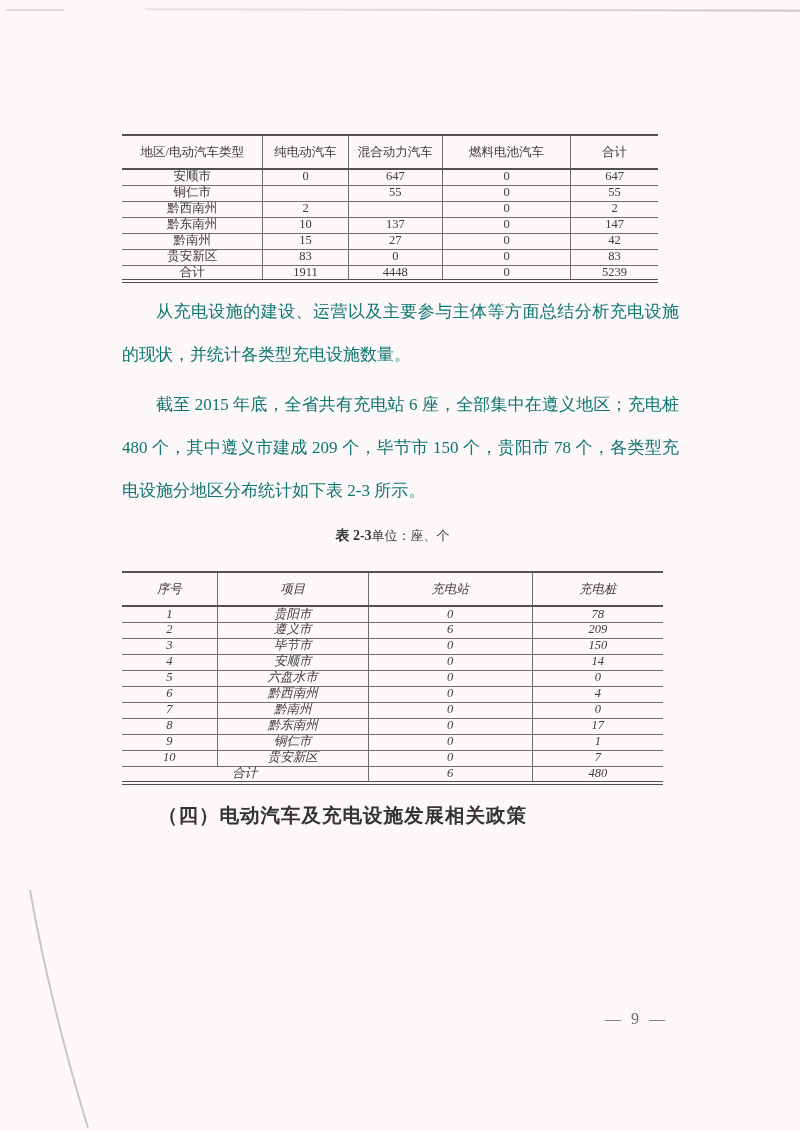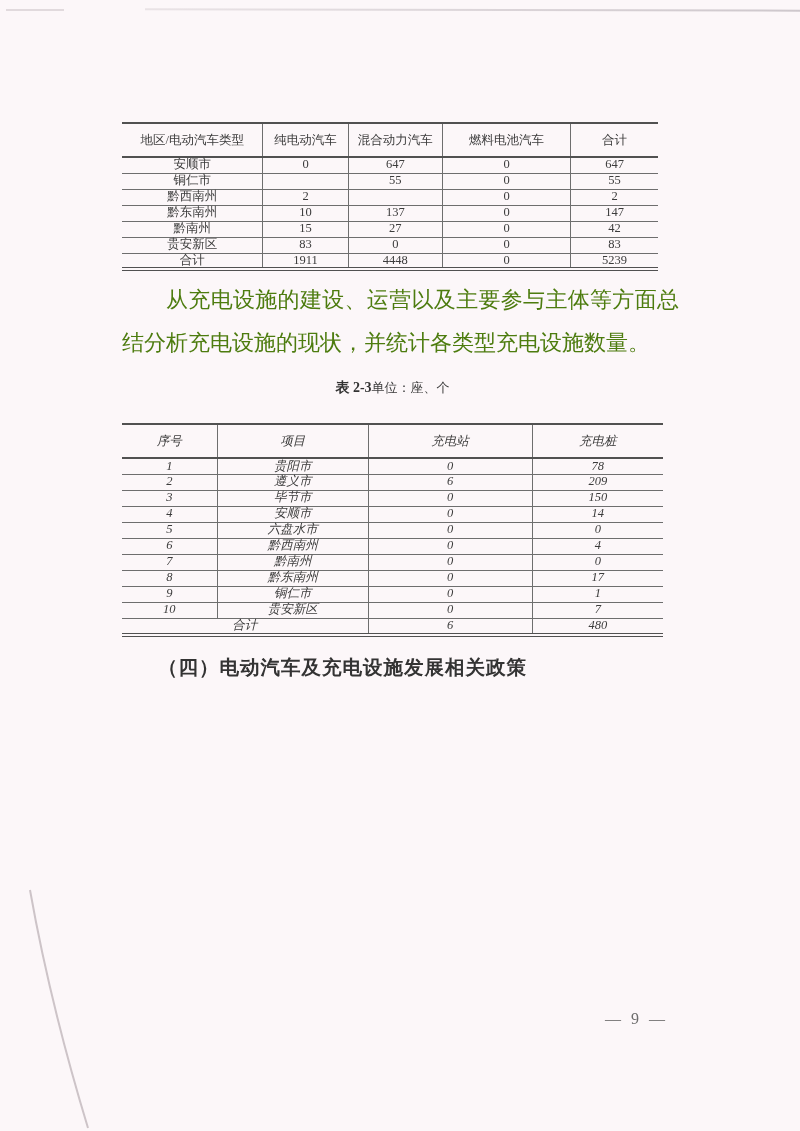--- a/index.html
+++ b/index.html
@@ -17,21 +17,21 @@
     background: linear-gradient(90deg, rgba(185,175,180,.28), rgba(150,142,150,.45));
     transform: rotate(.12deg);
   }
   .artifact-top-dash {
     position: absolute; top: 9px; left: 6px; width: 58px; height: 2px;
     background: rgba(185,175,180,.40);
   }
   .artifact-curl { position: absolute; left: 0; top: 878px; }
 
   
-  .content { position: absolute; left: 122px; top: 122px; width: 557px; }
+  .content { position: absolute; left: 122px; top: 134px; width: 557px; }
 
   .doc-table {
     border-collapse: collapse; table-layout: fixed;
     font-size: 12.5px; color: #3c3c3c;
     border-top: 2px solid #515151;
     border-bottom: 4px double #515151;
   }
   .doc-table th {
     font-weight: normal; height: 34px; text-align: center; vertical-align: middle;
     border-bottom: 2px solid #515151; padding: 0 2px;
@@ -58,23 +58,23 @@
   #charging-table col:nth-child(3){ width:30.3%; }
   #charging-table col:nth-child(4){ width:24.2%; }
 
   .section-heading {
     margin: 17px 0 0 36px;
     font-size: 19.5px; font-weight: bold; color: #333;
     letter-spacing: 1px;
   }
   .para {
     margin-top: 7px;
-    font-size: 22px; line-height: 43px;
+    font-size: 17px; line-height: 43px;
     text-indent: 2em; text-align: justify;
-    color: #4d7c0f;
+    color: #0f766e;
   }
   .table-caption {
     display: flex; justify-content: center; align-items: baseline;
     margin-top: 15px; width: 541px;
   }
   .table-caption .cap-label { font-size: 14px; font-weight: bold; color: #333; }
   .table-caption .cap-title { font-size: 15px; font-weight: bold; color: #333; letter-spacing: .5px; }
   .table-caption .cap-unit  { font-size: 13px; color: #3c3c3c; }
 
   .page-number {
@@ -158,20 +158,21 @@
           <td>合计</td>
           <td>1911</td>
           <td>4448</td>
           <td>0</td>
           <td>5239</td>
         </tr>
       </tbody>
   </table>
 
   <p class="para">从充电设施的建设、运营以及主要参与主体等方面总结分析充电设施的现状，并统计各类型充电设施数量。</p>
+  <p class="para">截至 2015 年底，全省共有充电站 6 座，全部集中在遵义地区；充电桩 480 个，其中遵义市建成 209 个，毕节市 150 个，贵阳市 78 个，各类型充电设施分地区分布统计如下表 2-3 所示。</p>
 
   <div class="table-caption">
     <span class="cap-label">表 2-3</span>
     <span class="cap-unit">单位：座、个</span>
   </div>
 
   <table class="doc-table" id="charging-table">
     <colgroup>
         <col>
         <col>

